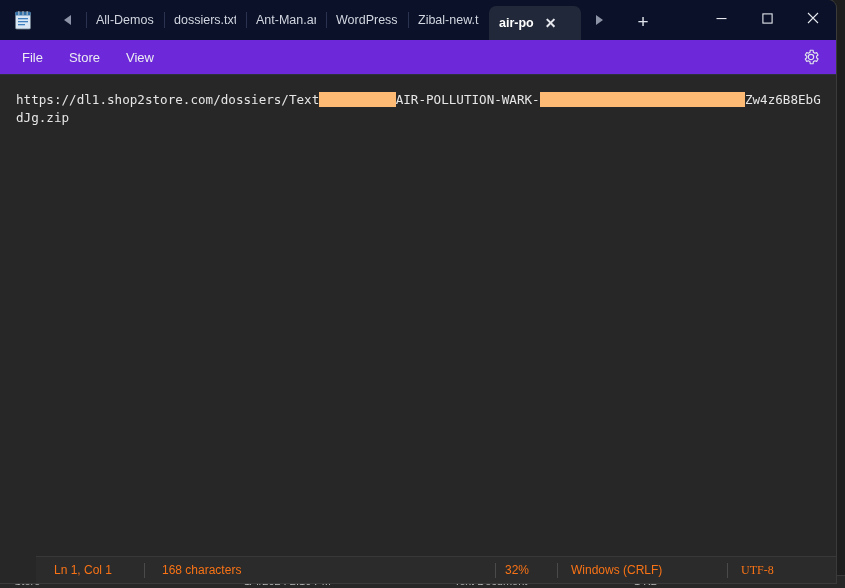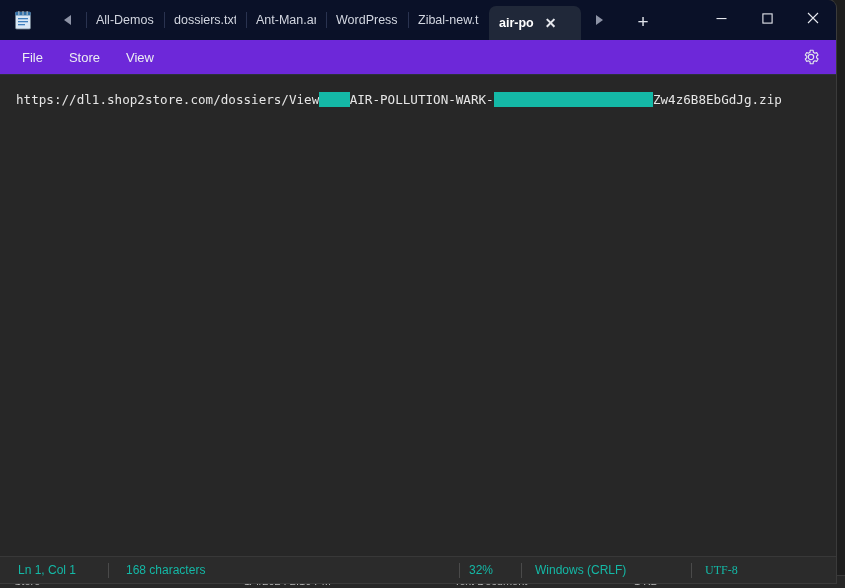--- a/index.html
+++ b/index.html
@@ -233,32 +233,34 @@
     top: 16px;
     right: 12px;
     font-family: "DejaVu Sans Mono", "Liberation Mono", monospace;
     font-size: 12.6px;
     line-height: 18px;
     color: #e6e6e6;
     white-space: pre-wrap;
     word-break: break-all;
   }
   .redact {
-    background: #14b8a6;
+    background: #fdba74;
     color: transparent;
+    padding-left: 46px;
   }
 
   
   #statusbar {
     position: relative;
     height: 27px;
     background: #2b2b2b;
     border-top: 1px solid #383838;
-    color: #14b8a6;
+    color: #f97316;
     font-size: 12px;
+    margin-left: 36px;
   }
   #statusbar .seg {
     position: absolute;
     top: 6px;
     white-space: nowrap;
   }
   #statusbar .divider {
     position: absolute;
     top: 6px;
     width: 1px;
@@ -364,21 +366,21 @@
 
       <div id="settings-btn">
         <svg width="18" height="18" viewBox="0 0 24 24">
           <path fill="none" stroke="#dfe2ea" stroke-width="1.6" d="M12 8.4a3.6 3.6 0 1 0 0 7.2 3.6 3.6 0 0 0 0-7.2z"></path>
           <path fill="none" stroke="#dfe2ea" stroke-width="1.6" stroke-linejoin="round" d="M19.4 13.1a7.6 7.6 0 0 0 0-2.2l2-1.5-1.9-3.3-2.4.9a7.6 7.6 0 0 0-1.9-1.1L14.8 3h-3.8l-.4 2.9a7.6 7.6 0 0 0-1.9 1.1l-2.4-.9L4.4 9.4l2 1.5a7.6 7.6 0 0 0 0 2.2l-2 1.5 1.9 3.3 2.4-.9c.58.46 1.22.84 1.9 1.1l.4 2.9h3.8l.4-2.9c.68-.26 1.32-.64 1.9-1.1l2.4.9 1.9-3.3-2-1.5z"></path>
         </svg>
       </div>
     </div>
 
     <div id="editor">
-      <div id="text"><span>https://dl1.shop2store.com/dossiers/View</span><span class="redact">-05-</span><span>AIR-POLLUTION-WARK-</span><span class="redact">7sW4k6a4MM5-3wd4MXk-Q</span><span>Zw4z6B8EbGdJg.zip</span></div>
+      <div id="text"><span>https://dl1.shop2store.com/dossiers/Text</span><span class="redact">-05-</span><span>AIR-POLLUTION-WARK-</span><span class="redact">7sW4k6a4MM5-3wd4MXk-Q</span><span>Zw4z6B8EbGdJg.zip</span></div>
     </div>
 
     <div id="statusbar">
       <span class="seg s-ln">Ln 1, Col 1</span>
       <span class="divider d-1"></span>
       <span class="seg s-chars">168 characters</span>
       <span class="divider d-2"></span>
       <span class="seg s-zoom">32%</span>
       <span class="divider d-3"></span>
       <span class="seg s-eol">Windows (CRLF)</span>

